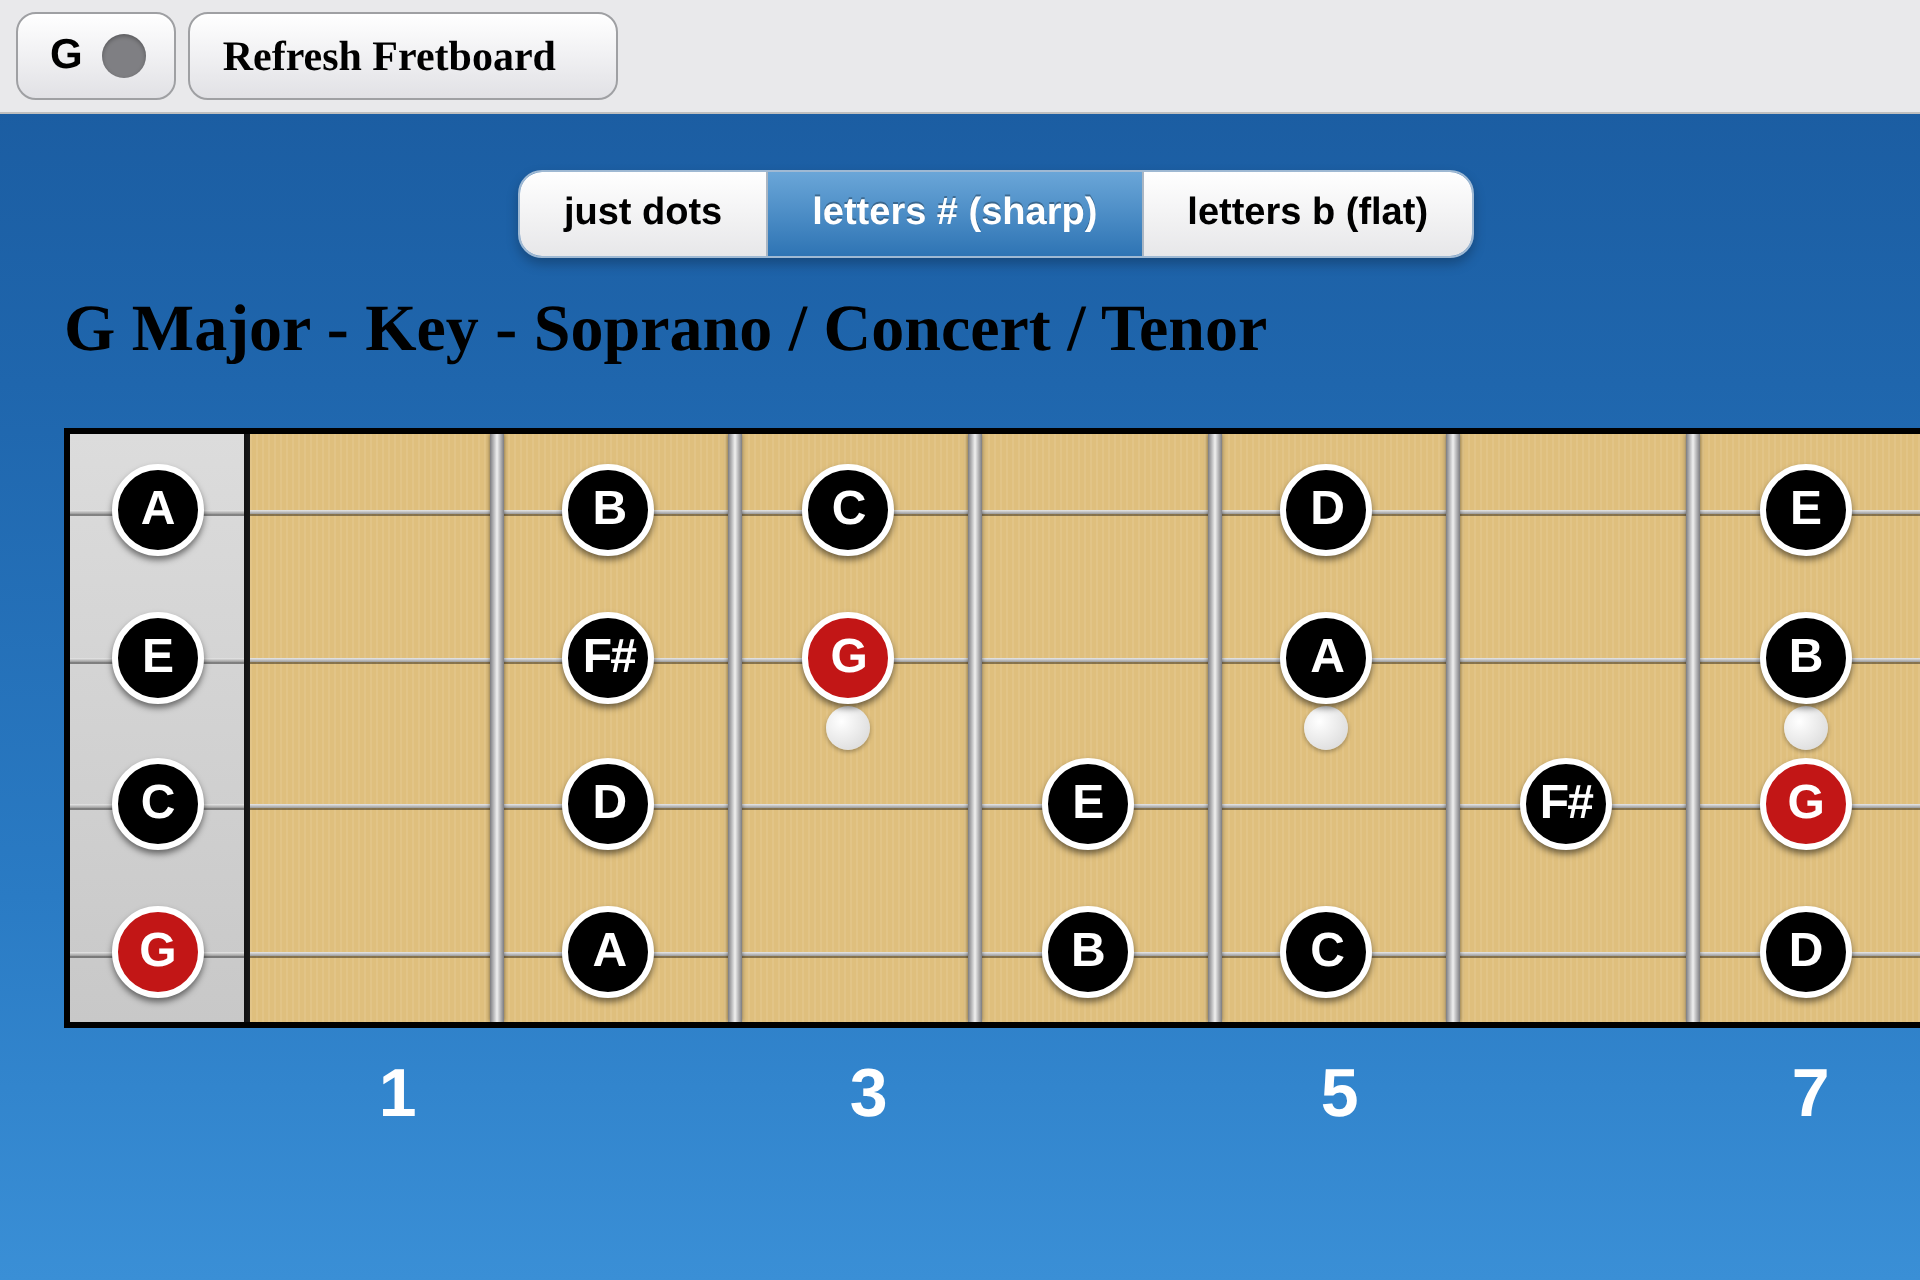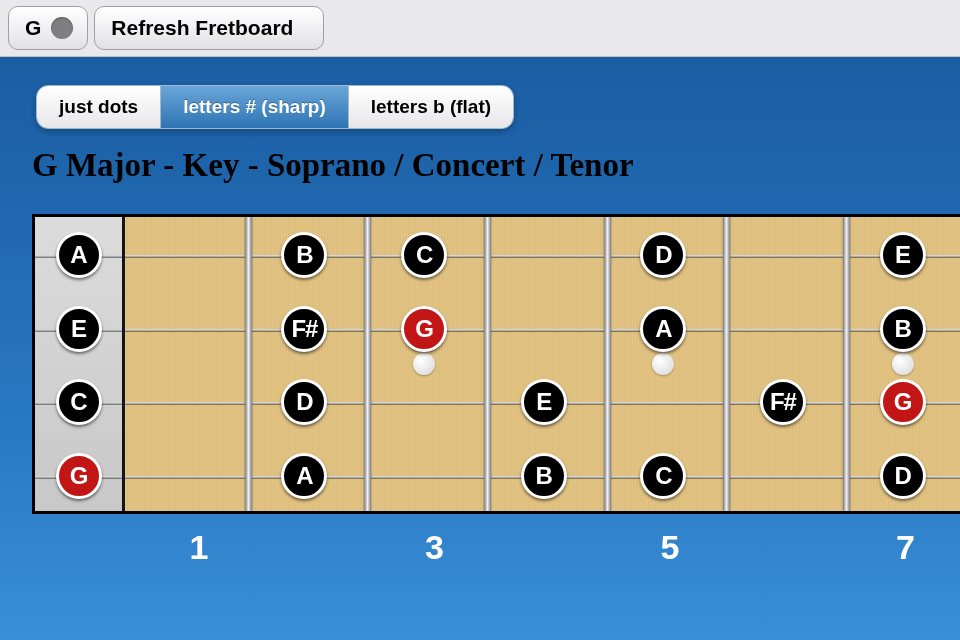--- a/index.html
+++ b/index.html
@@ -26,29 +26,29 @@
     border: 1px solid #9fa0a3;
     border-radius: 10px;
     padding: 6px 14px 6px 16px;
     height: 44px;
     color: #000;
     font-weight: 700;
     font-size: 21px;
     box-shadow: inset 0 1px 0 #fff;
     white-space: nowrap;
   }
-  .pill.refresh { padding-right: 30px; }
+  .pill.refresh { padding-right: 30px; font-family: Liberation Serif, serif; }
   .pill .dot {
     width: 22px; height: 22px; border-radius: 50%;
     background: #7f7f83;
     box-shadow: inset 0 1px 2px rgba(0,0,0,.3);
   }
 
   
-  .seg-wrap { margin: 28px 0 0 36px; }
+  .seg-wrap { margin: 28px 0 0 36px; text-align: center; }
   .seg {
     display: inline-flex;
     border-radius: 12px;
     overflow: hidden;
     border: 1px solid #9fb9d3;
     box-shadow: 0 3px 6px rgba(0,0,0,.25);
   }
   .seg-btn {
     padding: 10px 22px;
     background: linear-gradient(180deg,#ffffff,#e7e7e9);

